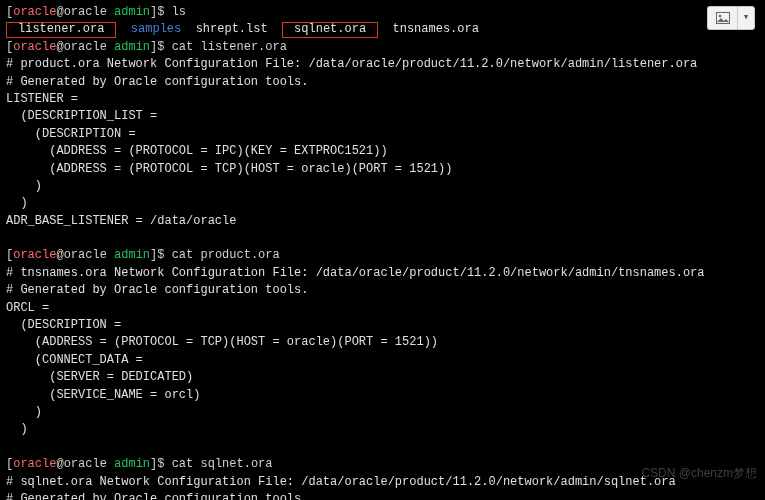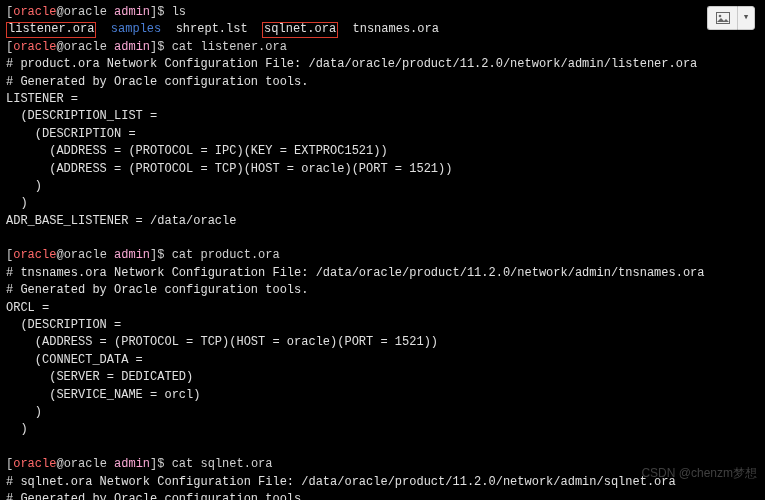--- a/index.html
+++ b/index.html
@@ -13,27 +13,27 @@
       height: 500px;
       padding: 4px 6px;
       position: relative;
       overflow: hidden;
     }
     .line { white-space: pre; }
     .prompt-br { color: #d0d0d0; }
     .user { color: #ff6a6a; }
     .at { color: #d0d0d0; }
     .host { color: #d0d0d0; }
-    .path { color: #f9a8d4; }
+    .path { color: #22c55e; }
     .cmd { color: #d0d0d0; }
     .blue { color: #4a7fd6; margin-top: 44px; }
     .white { color: #e0e0e0; }
     .box-red {
       border: 1.5px solid #d83a2b;
-      padding: 0 1px;
+      padding: 0 11px;
       display: inline-block;
       line-height: 1.1;
     }
     .icon-btn {
       position: absolute;
       top: 6px;
       right: 10px;
       display: flex;
       gap: 0;
     }

